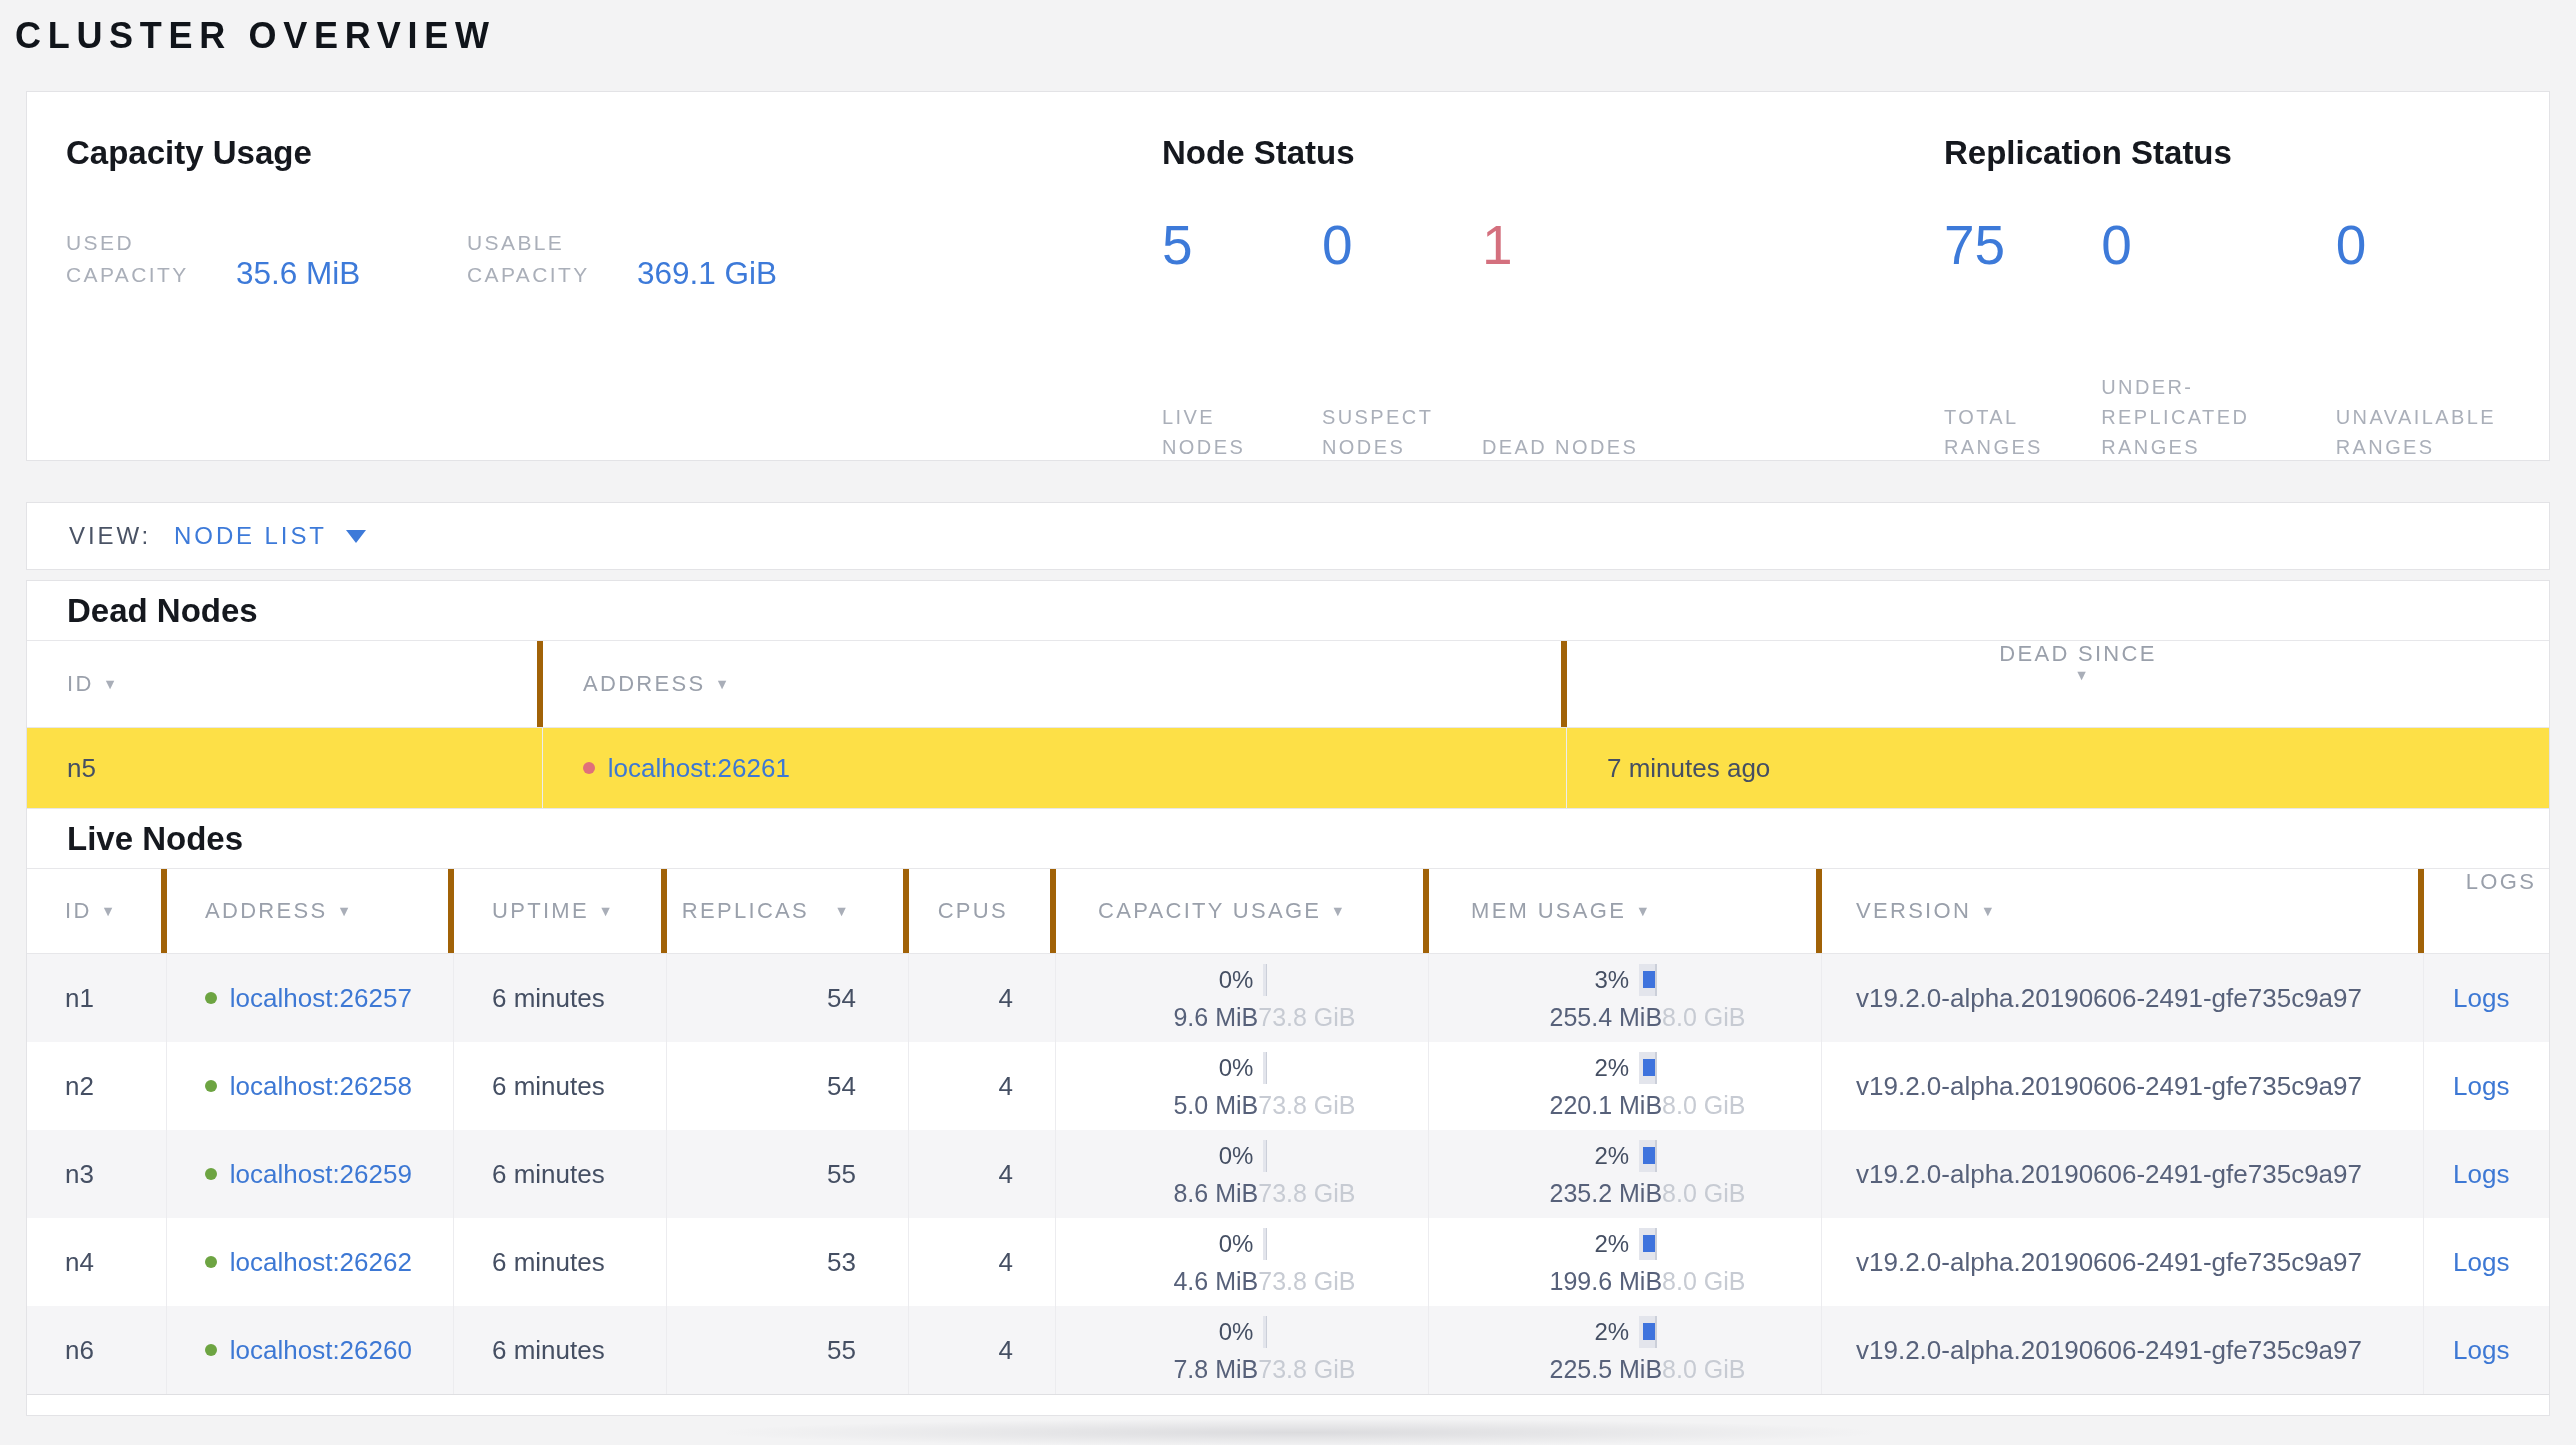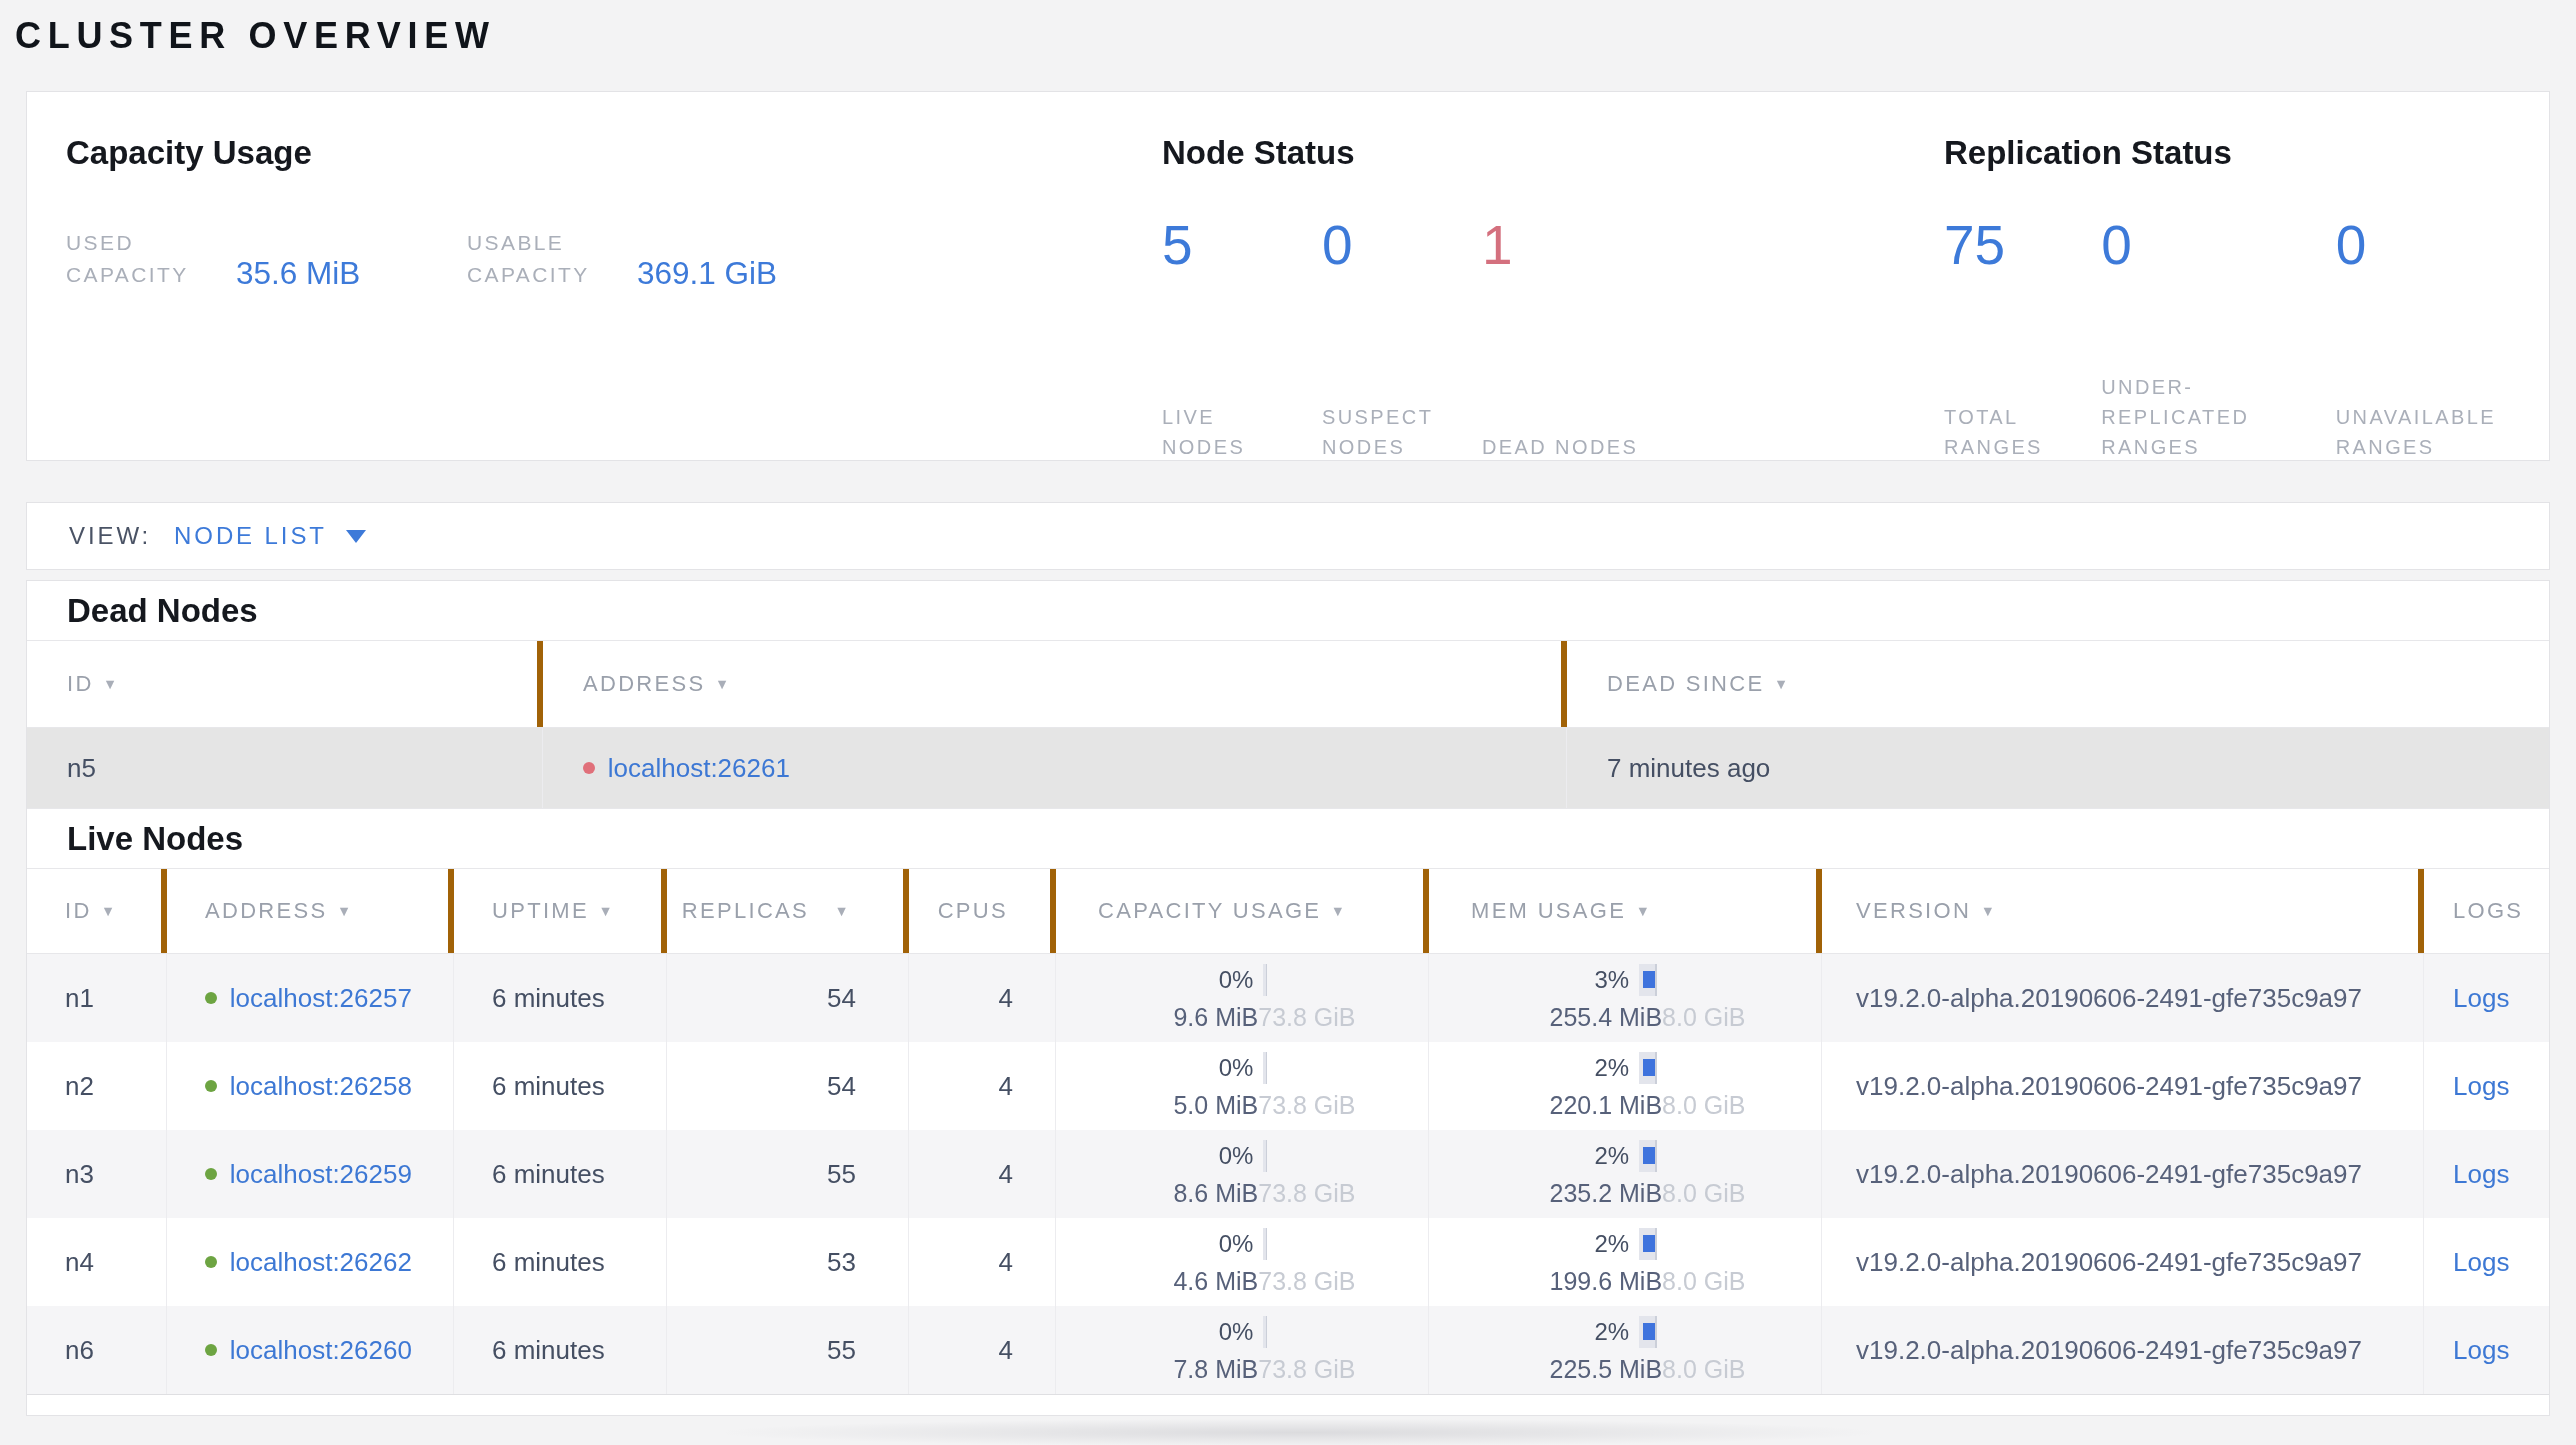--- a/index.html
+++ b/index.html
@@ -71,31 +71,31 @@
   .live-grid { display:grid; grid-template-columns:140px 287px 213px 242px 147px 373px 393px 602px 1fr; }
 
   .thead { border-top:1px solid #e7e7ea; border-bottom:1px solid #e7e7ea; }
   .th {
     height:84px; display:flex; align-items:center;
     font-size:22px; letter-spacing:2.3px; color:#9aa0ab;
     padding-left:38px; box-sizing:border-box; border-right:6px solid #a16207;
     cursor:pointer; white-space:nowrap;
   }
   .dead-grid .th { height:86px; padding-left:40px; }
-  .th:last-child { border-right:none; }
+  .th:last-child { border-right:none;flex-direction:column; }
   .th.right { justify-content:flex-end; padding-right:52px; padding-left:0;gap:16px; }
   .sort-caret { font-size:14.3px; color:#a9aeb8; margin-left:9.5px; }
 
   .trow > .td {
     display:flex; align-items:center;
     padding-left:38px; box-sizing:border-box; border-right:1px solid #ececef;
     font-size:26px; color:#454f63;
   }
   .trow > .td:last-child { border-right:none; }
-  .dead-row > .td { height:80px; background:#e5e5e5; padding-left:40px; }
+  .dead-row > .td { height:80px; background:#fde047; padding-left:40px; }
   .dead-row { border-bottom:1px solid #e7e7ea; }
   .live-row > .td { height:88px; }
   .live-row.striped > .td { background:#f5f5f7; }
   .tbody .live-row:last-child { border-bottom:1px solid #dfdfe2; }
 
   .addr { display:flex; align-items:center; }
   .dot { width:12.4px; height:12.4px; border-radius:50%; margin-right:12.4px; flex-shrink:0; }
   .dot.green { background:#6da442; }
   .dot.red   { background:#e0707a; }
   a.link { color:#3d78d4; text-decoration:none; cursor:pointer; }

